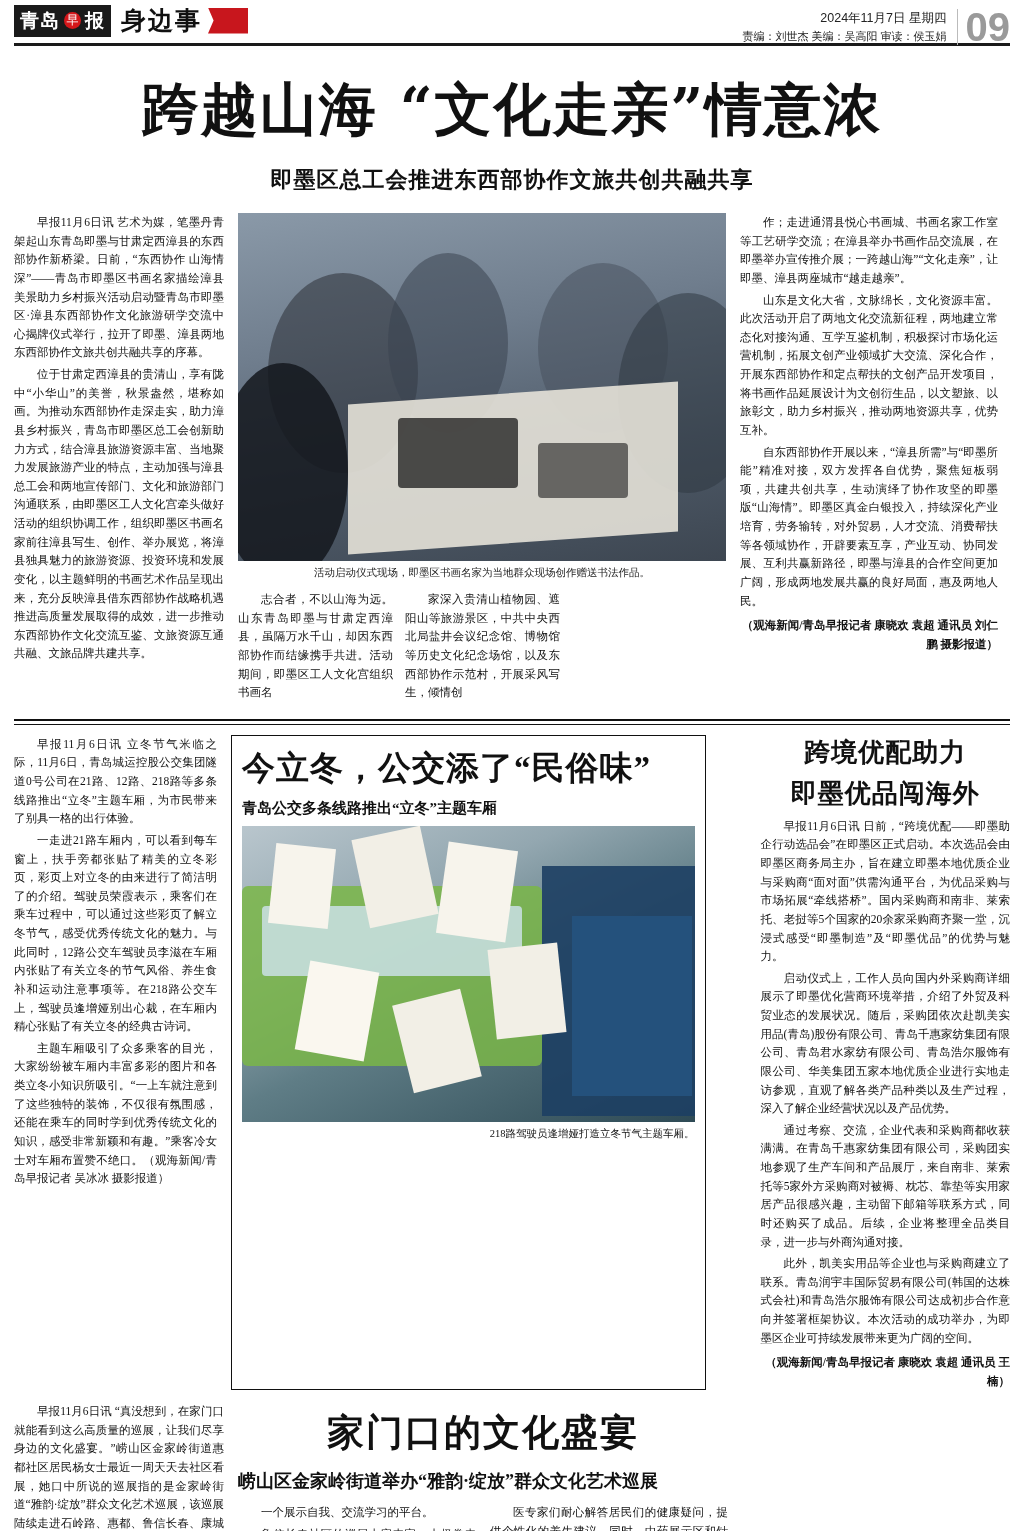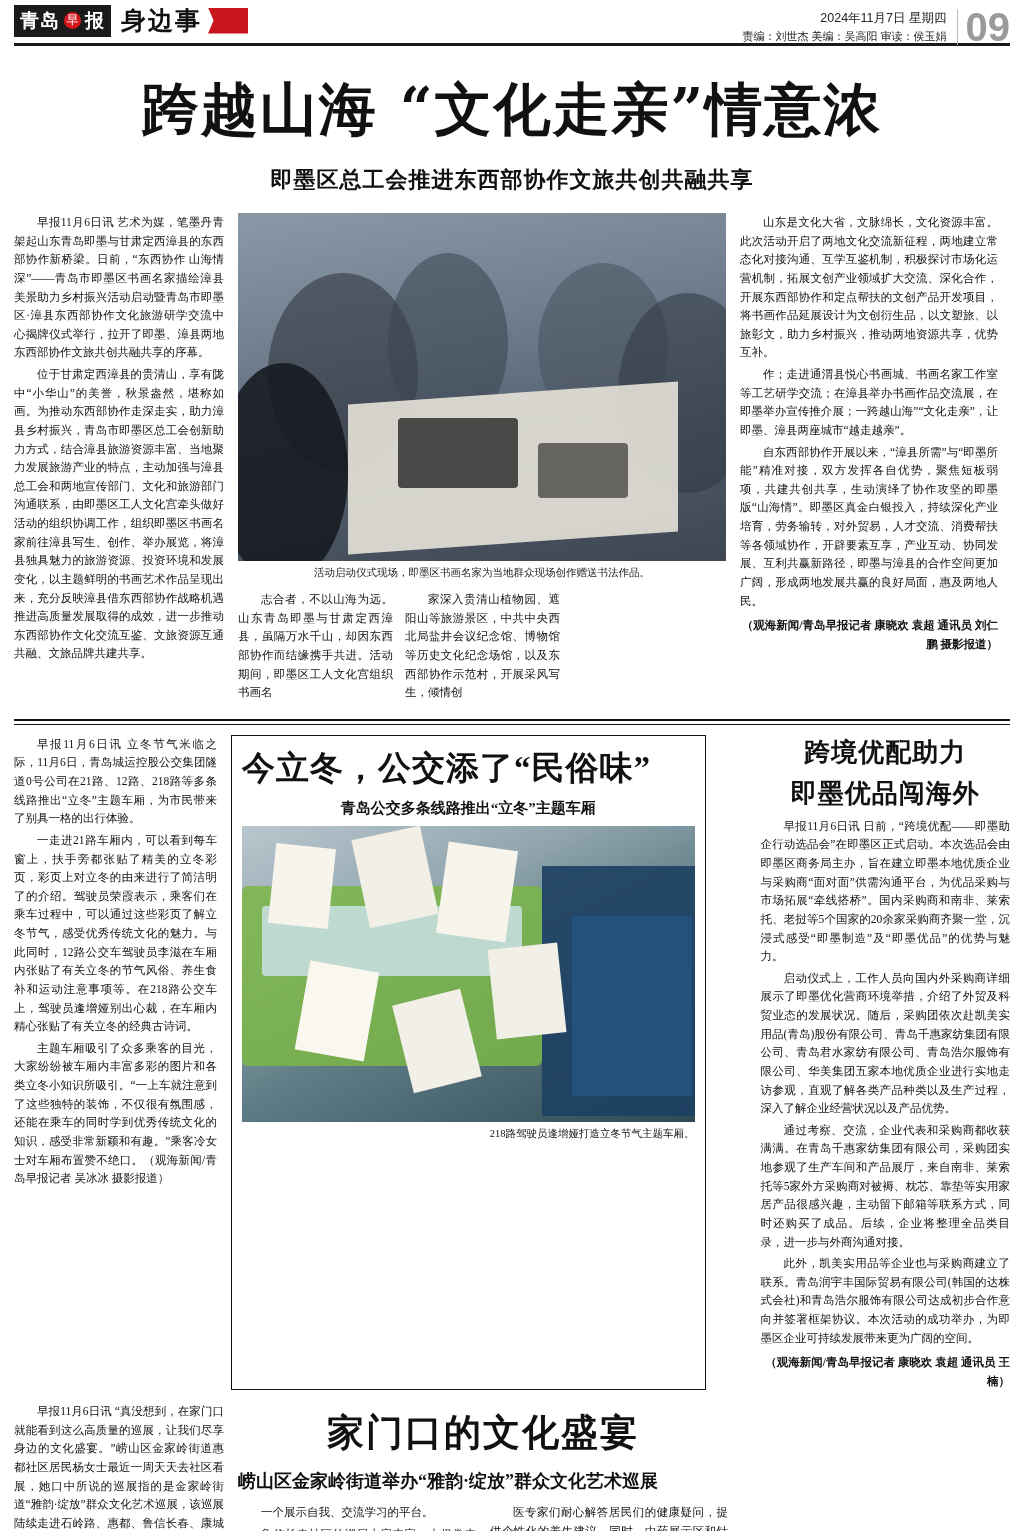--- a/index.html
+++ b/index.html
@@ -84,21 +84,21 @@
   .hr-thin { border:0; border-top:1px solid #111; margin:3px 0 10px 0; }
 
   
   .mid-block { display:flex; gap:14px; }
   .mid-left { width:210px; font-size:11.5px; line-height:1.62; text-align:justify; }
   .mid-left p { margin:0 0 3px 0; text-indent:2em; }
   .mid-center { width:490px; border:1px solid #111; padding:8px 10px 10px; }
   .mid-right { width:258px;margin-left:41px; }
 
   h2.t2 { font-size:33px; font-weight:bold; text-align:left; margin:2px 0 8px; letter-spacing:1px;}
-  .t2sub { font-size:15px; font-weight:bold; text-align:center; margin-bottom:8px; }
+  .t2sub { font-size:15px; font-weight:bold; text-align:left; margin-bottom:8px; }
   .photo-bus {
     width:100%; height:296px;
     background:linear-gradient(155deg,#b9c6cd 0%,#93a7b0 30%,#5f7d86 55%,#2e4a55 100%);
     position:relative; overflow:hidden;
   }
   .photo-cap2 { font-size:10.5px; text-align:right; margin-top:5px; }
 
   h2.t3 { font-size:26px; font-weight:bold; text-align:center; margin:0 0 6px; letter-spacing:1px;}
   .mid-right p, .mid-right .col { font-size:11.5px; line-height:1.62; text-align:justify; }
   .mid-right p { margin:0 0 3px 0; text-indent:2em; }
@@ -166,22 +166,22 @@
         <div class="col">
           <p>志合者，不以山海为远。山东青岛即墨与甘肃定西漳县，虽隔万水千山，却因东西部协作而结缘携手共进。活动期间，即墨区工人文化宫组织书画名</p>
         </div>
         <div class="col">
           <p>家深入贵清山植物园、遮阳山等旅游景区，中共中央西北局盐井会议纪念馆、博物馆等历史文化纪念场馆，以及东西部协作示范村，开展采风写生，倾情创</p>
         </div>
       </div>
     </div>
 
     <div class="col col-right">
+      <p>作；走进通渭县悦心书画城、书画名家工作室等工艺研学交流；在漳县举办书画作品交流展，在即墨举办宣传推介展；一跨越山海”“文化走亲”，让即墨、漳县两座城市“越走越亲”。</p>
       <p>山东是文化大省，文脉绵长，文化资源丰富。此次活动开启了两地文化交流新征程，两地建立常态化对接沟通、互学互鉴机制，积极探讨市场化运营机制，拓展文创产业领域扩大交流、深化合作，开展东西部协作和定点帮扶的文创产品开发项目，将书画作品延展设计为文创衍生品，以文塑旅、以旅彰文，助力乡村振兴，推动两地资源共享，优势互补。</p>
-      <p>作；走进通渭县悦心书画城、书画名家工作室等工艺研学交流；在漳县举办书画作品交流展，在即墨举办宣传推介展；一跨越山海”“文化走亲”，让即墨、漳县两座城市“越走越亲”。</p>
       <p>自东西部协作开展以来，“漳县所需”与“即墨所能”精准对接，双方发挥各自优势，聚焦短板弱项，共建共创共享，生动演绎了协作攻坚的即墨版“山海情”。即墨区真金白银投入，持续深化产业培育，劳务输转，对外贸易，人才交流、消费帮扶等各领域协作，开辟要素互享，产业互动、协同发展、互利共赢新路径，即墨与漳县的合作空间更加广阔，形成两地发展共赢的良好局面，惠及两地人民。</p>
       <div class="byline">（观海新闻/青岛早报记者 康晓欢 袁超 通讯员 刘仁鹏 摄影报道）</div>
     </div>
   </div>
 
   <hr class="hr-thick">
   <hr class="hr-thin">
 
   <div class="mid-block">
     <div class="mid-left">

